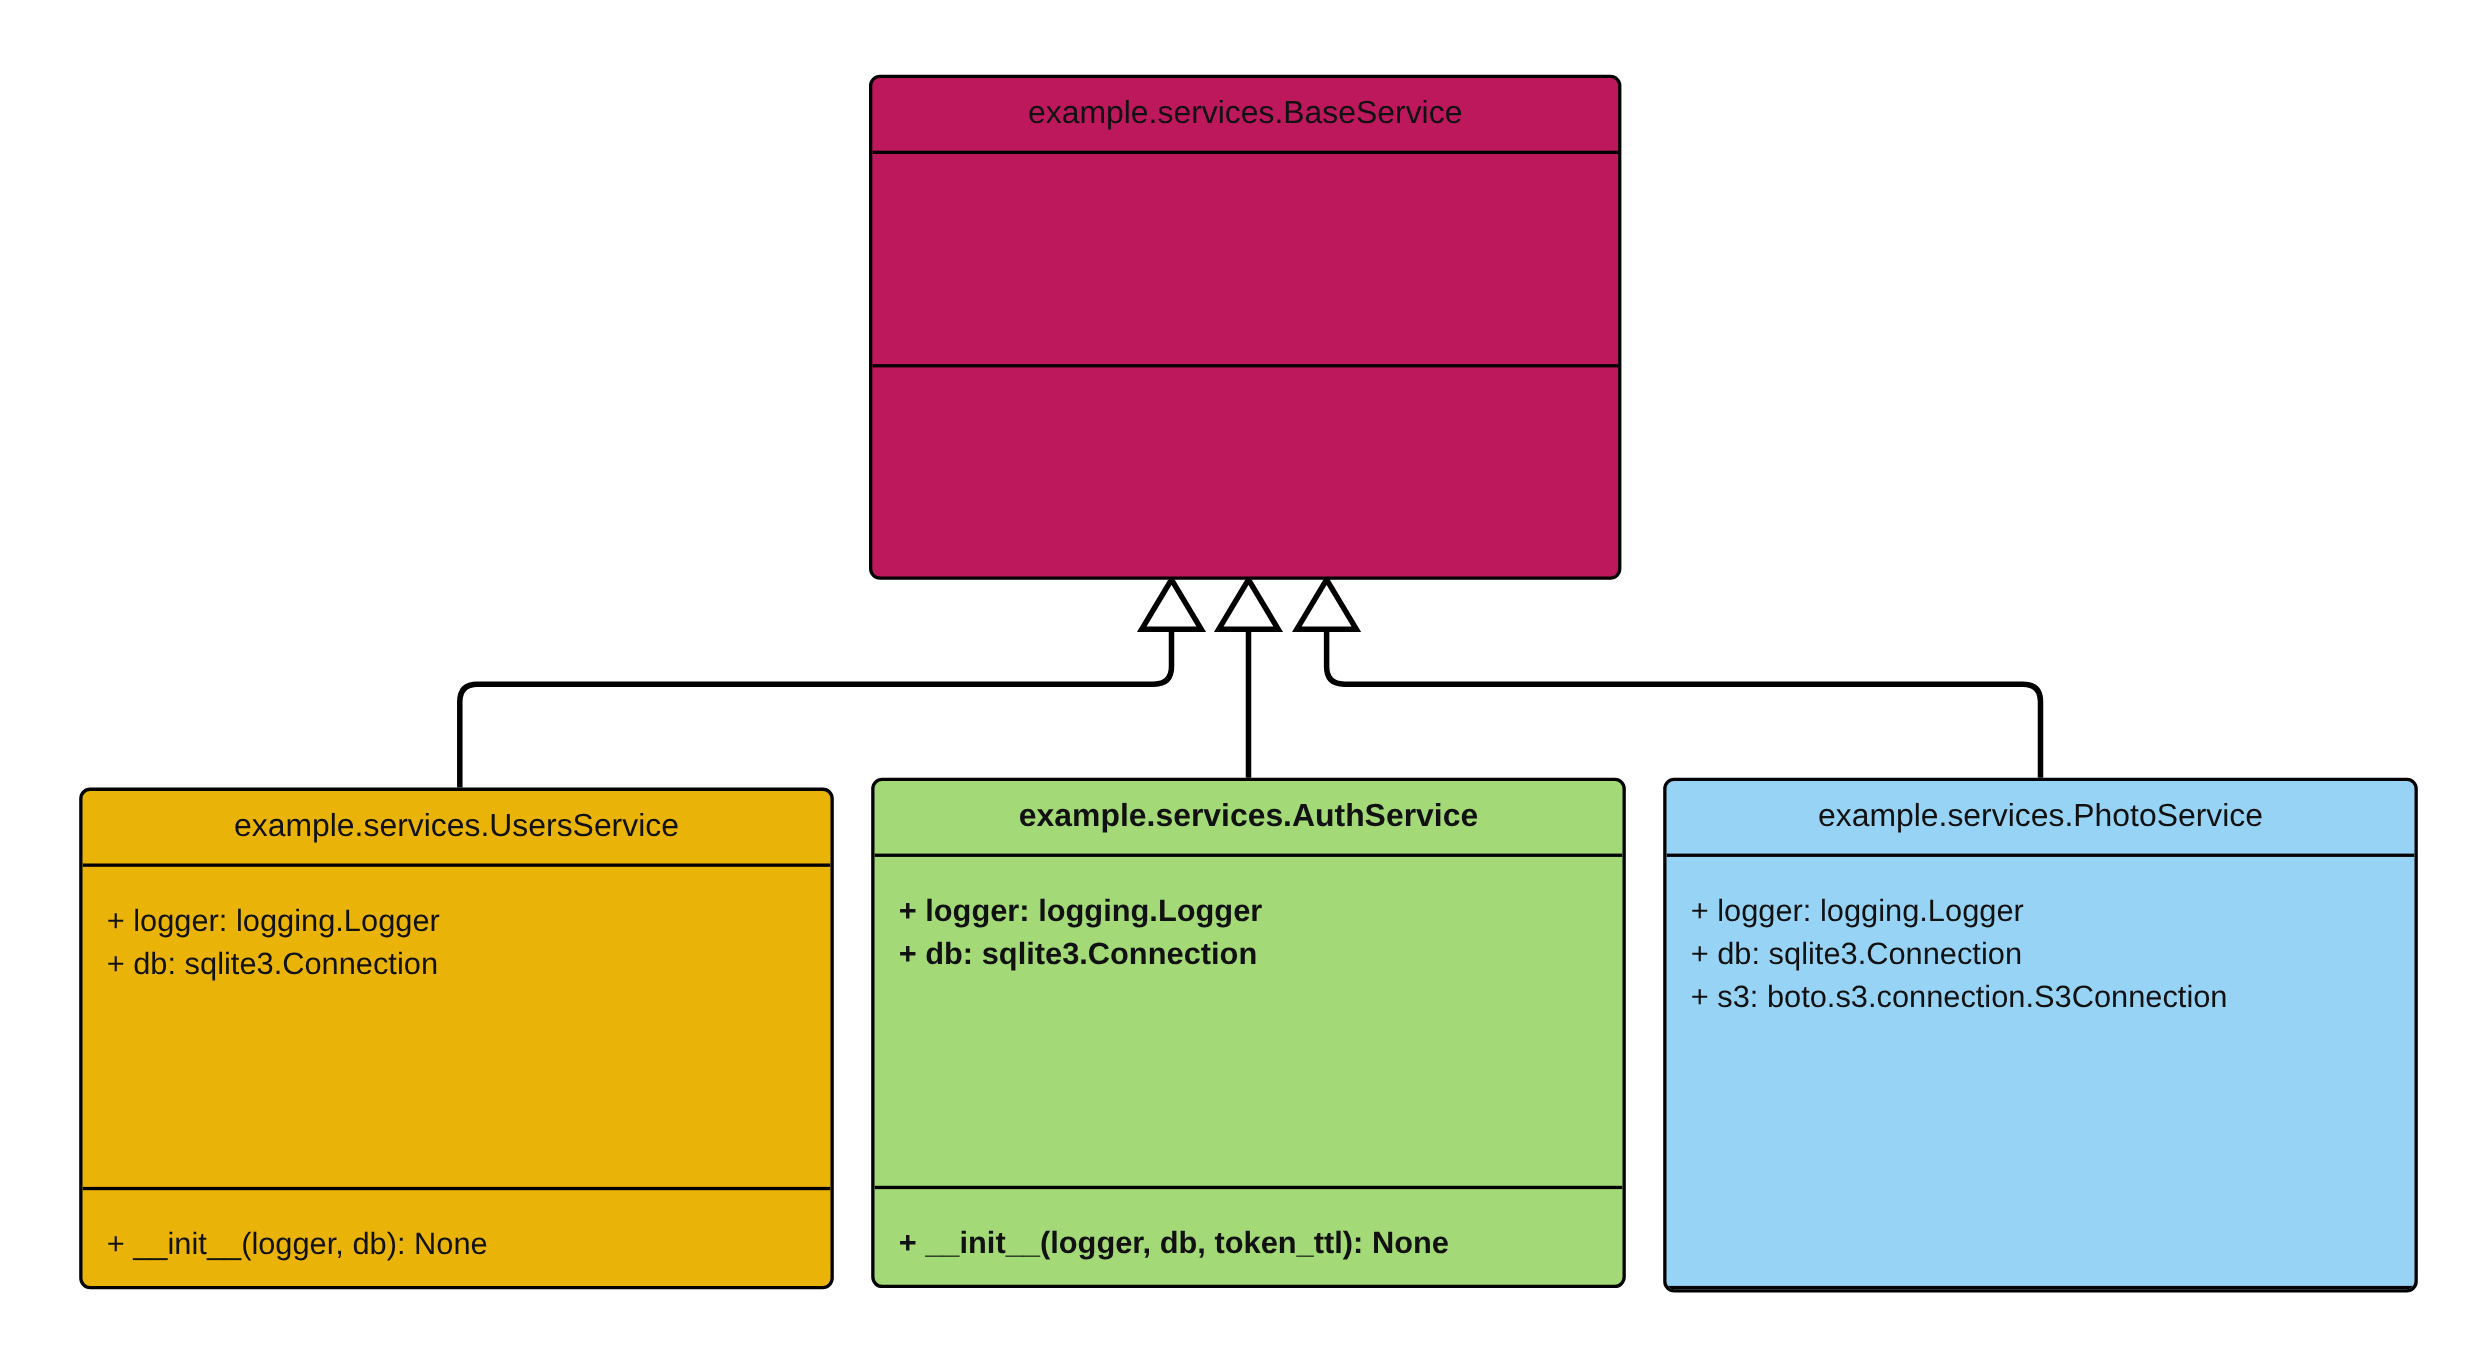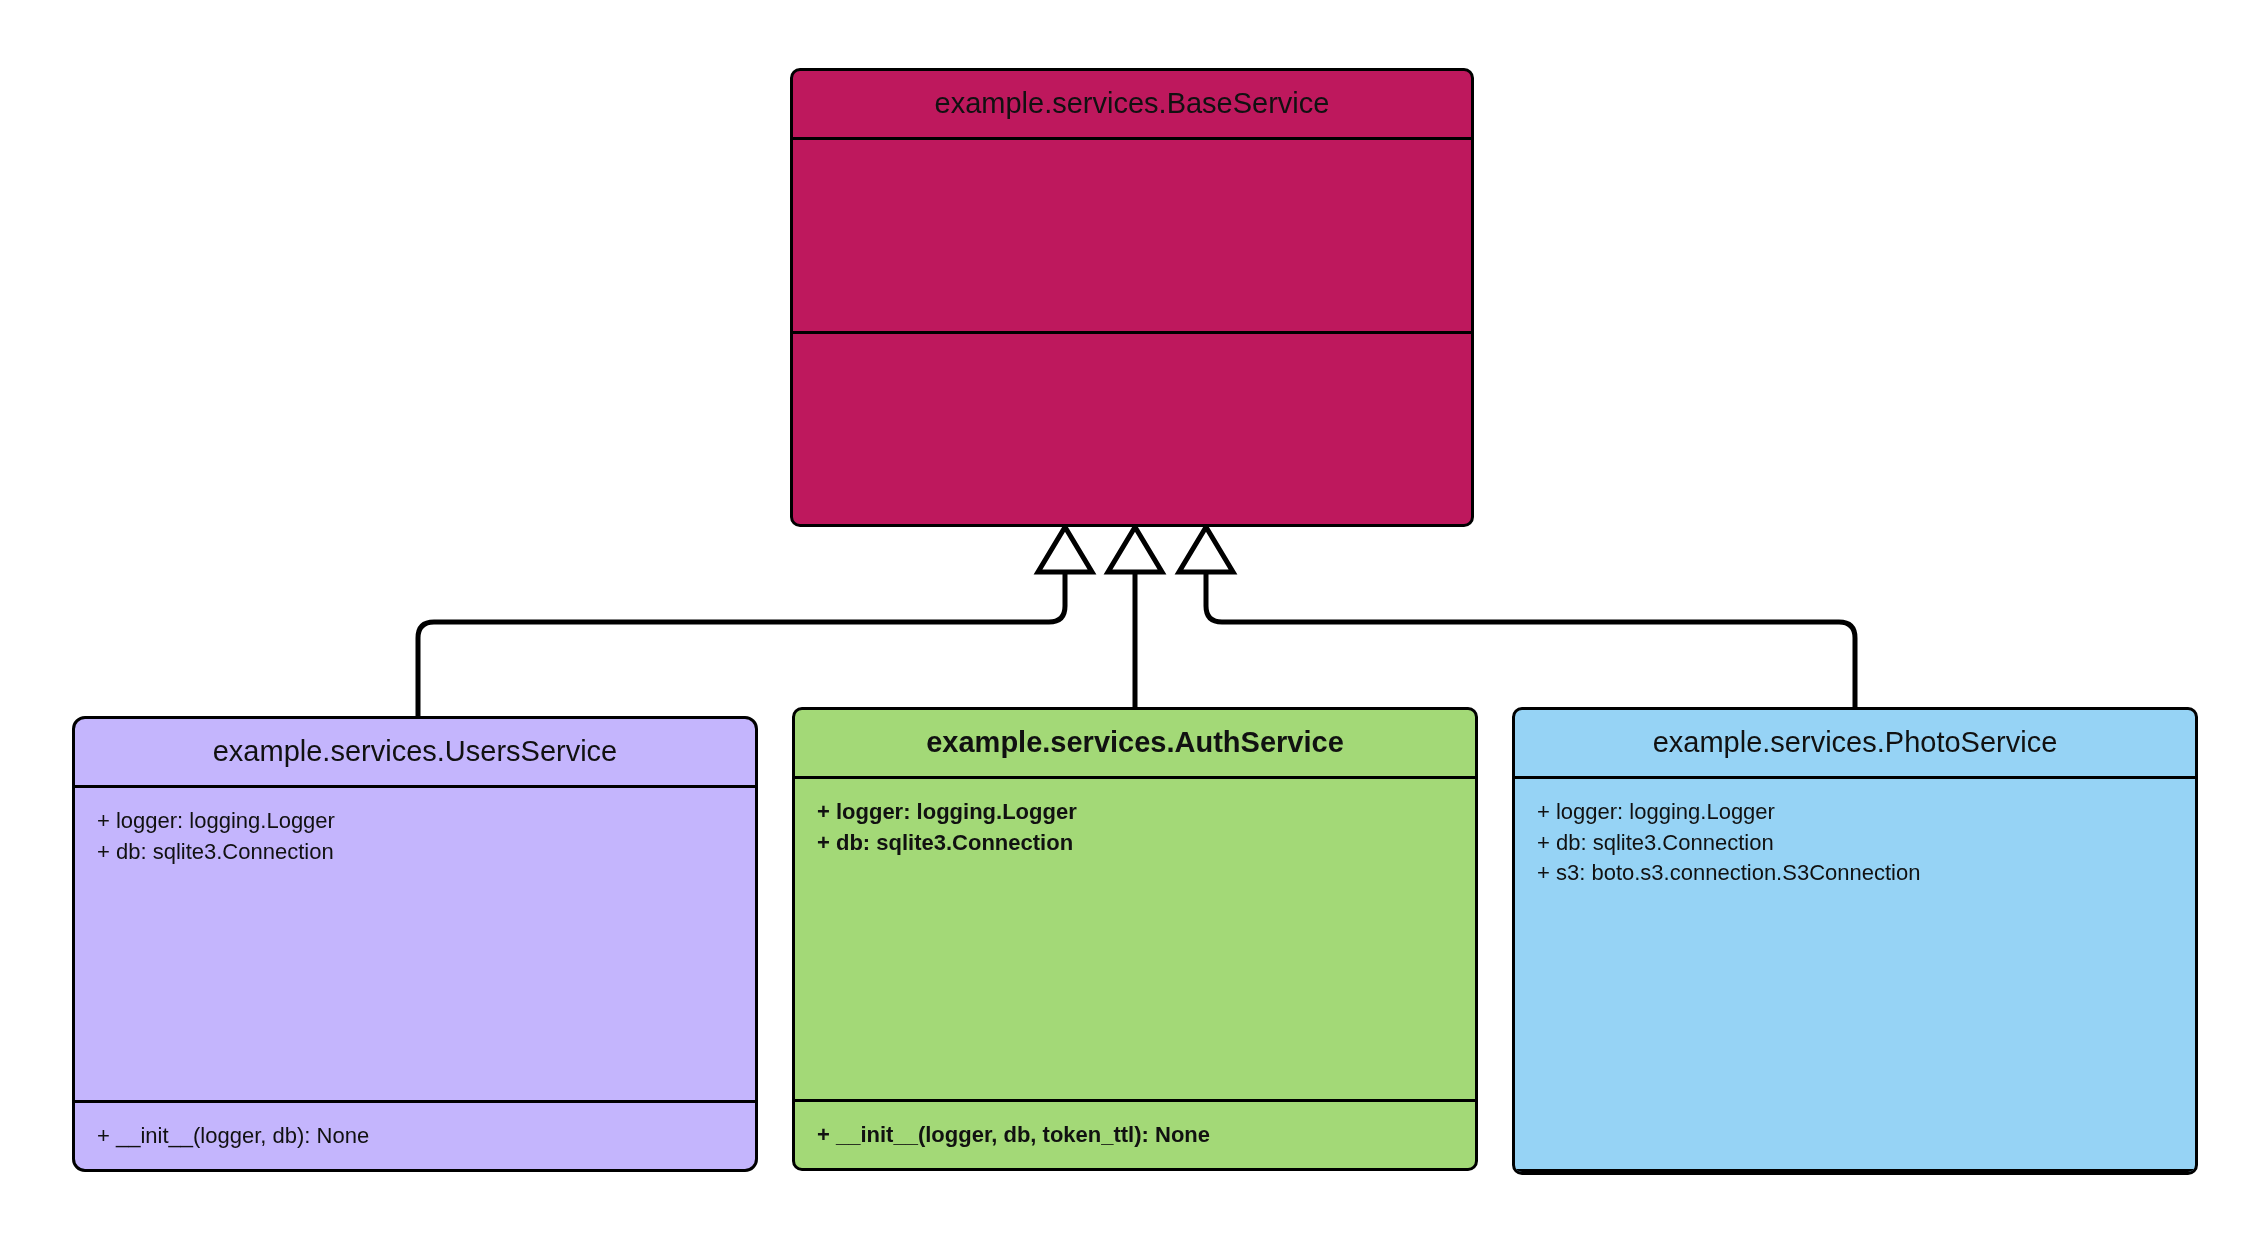--- a/index.html
+++ b/index.html
@@ -44,22 +44,22 @@
     box-sizing: border-box;
     white-space: nowrap;
   }
   .class-divider {
     height: 0;
     border-top: 3px solid #000000;
     flex: 0 0 auto;
   }
   .class-section {
     box-sizing: border-box;
-    padding: 18px 22px 18px 22px;
-    font-size: 22px;
+    padding: 30px 22px 18px 22px;
+    font-size: 28px;
     color: #111111;
     line-height: 1.38;
   }
   .class-section.attrs {
     flex: 1 1 auto;
   }
   .class-section.methods {
     flex: 0 0 auto;
   }
   .member-line {
@@ -118,21 +118,21 @@
   </svg>
 
   <div class="uml-class" id="class-baseservice" style="background:#be185d;">
     <div class="class-title">example.services.BaseService</div>
     <div class="class-divider"></div>
     <div class="class-section attrs"></div>
     <div class="class-divider"></div>
     <div class="class-section methods"></div>
   </div>
 
-  <div class="uml-class" id="class-usersservice" style="background:#c4b5fd;border-radius:13px;">
+  <div class="uml-class" id="class-usersservice" style="background:#eab308;">
     <div class="class-title">example.services.UsersService</div>
     <div class="class-divider"></div>
     <div class="class-section attrs">
       <div class="member-line">+ logger: logging.Logger</div>
       <div class="member-line">+ db: sqlite3.Connection</div>
     </div>
     <div class="class-divider"></div>
     <div class="class-section methods">
       <div class="member-line">+ __init__(logger, db): None</div>
     </div>

